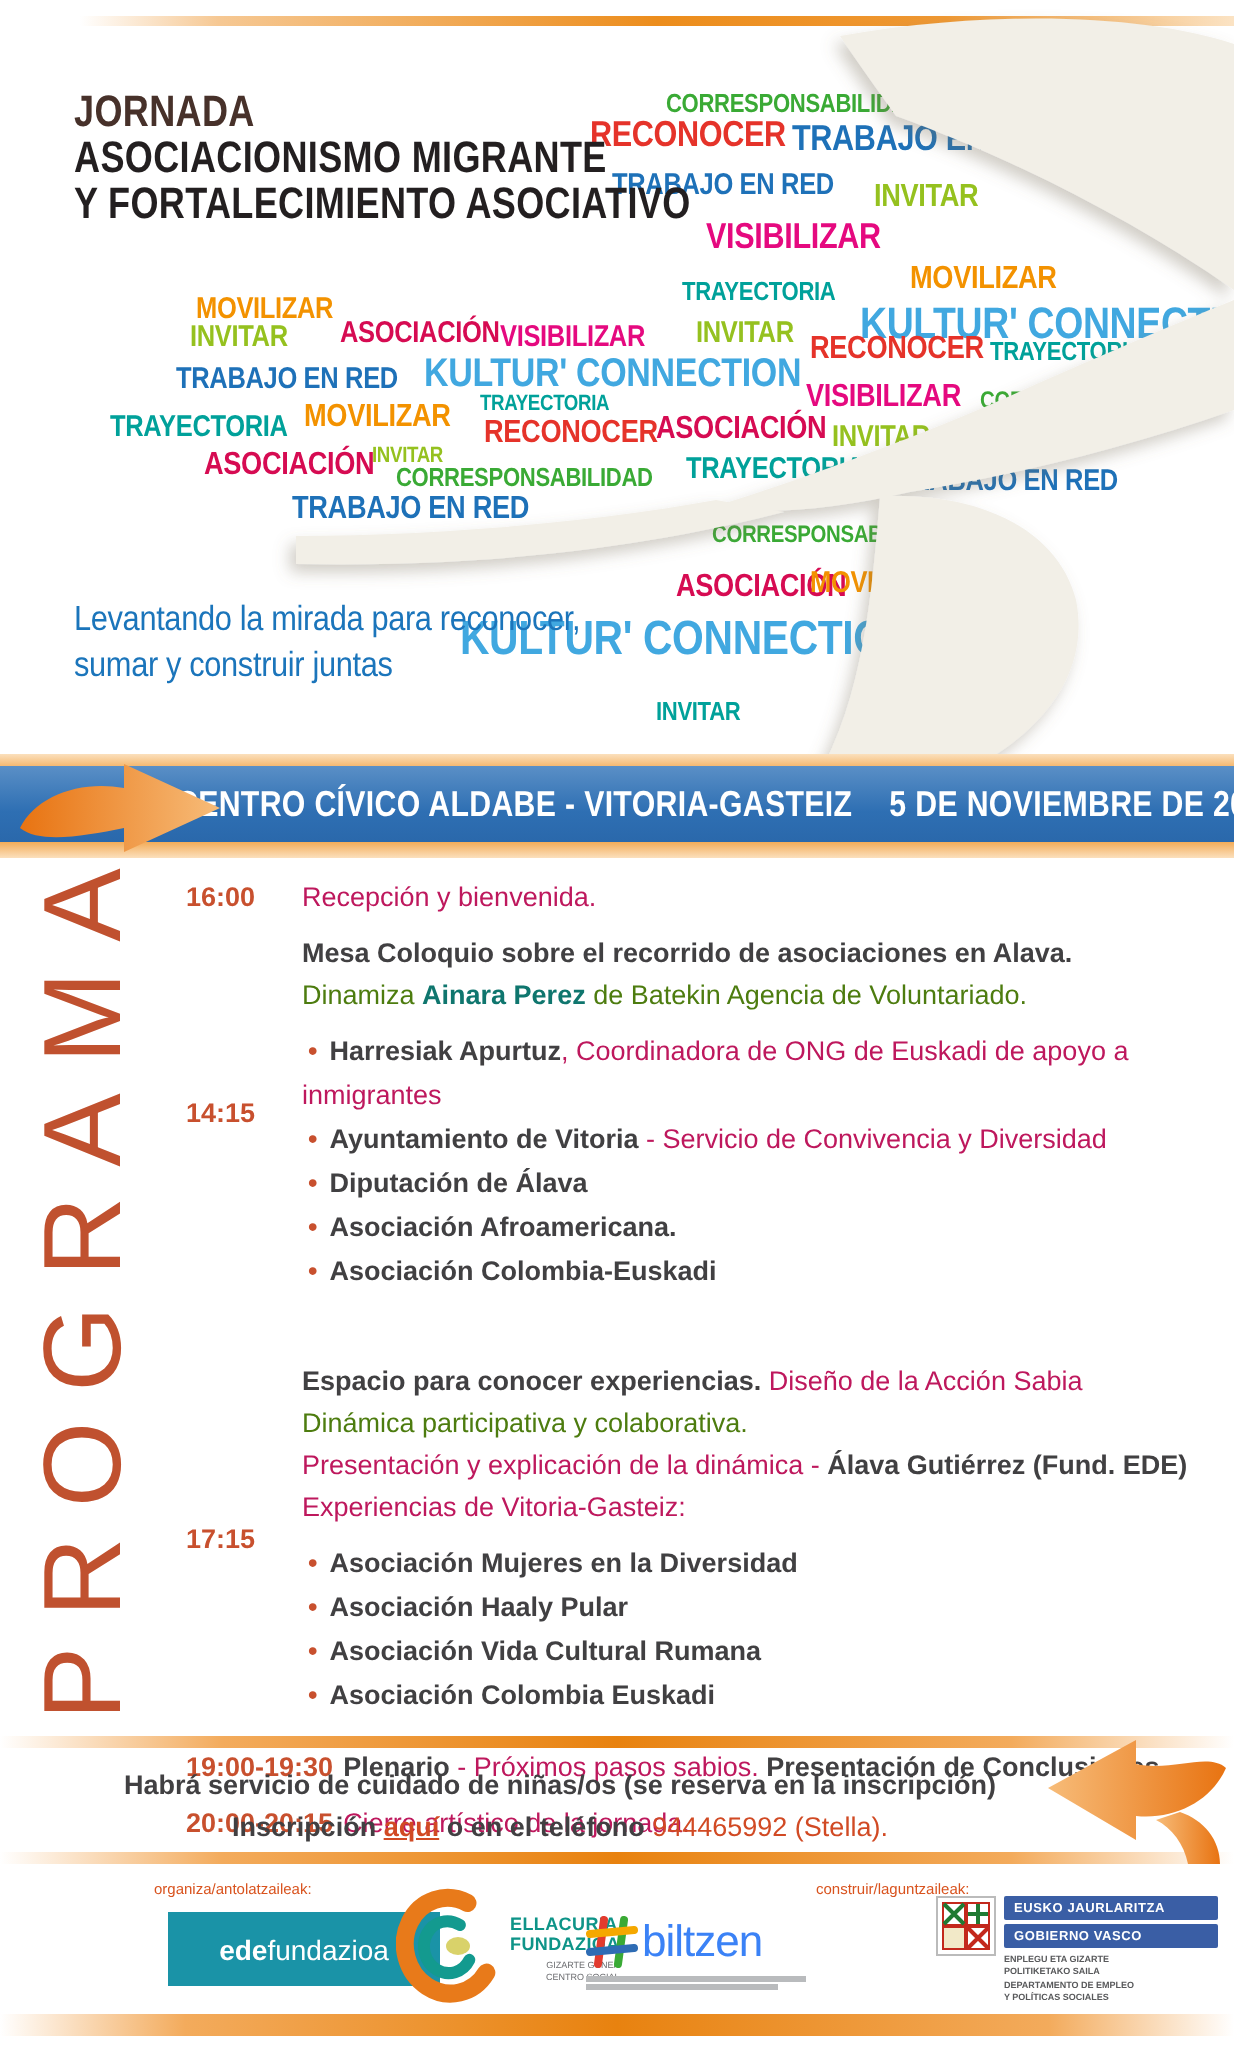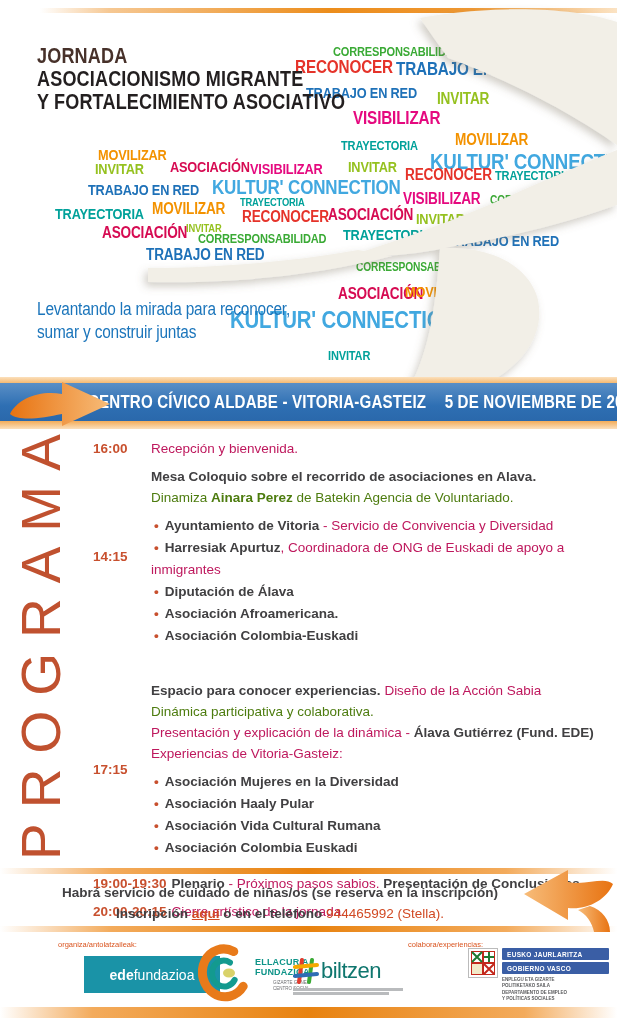--- a/index.html
+++ b/index.html
@@ -41,48 +41,48 @@
     transform-origin:center center;font-weight:normal;}
   .schedule{position:absolute;left:93px;top:438px;width:505px;font-size:13.5px;}
   .sched-item{display:flex;align-items:center;}
   .sched-item .time{flex:0 0 58px;color:#c8502e;font-weight:bold;line-height:21px;}
   .sched-item .time.wide{flex:0 0 auto;margin-right:5px;}
   .sched-item .content{flex:1;}
   .line{line-height:21px;}
   .seg-b{font-weight:bold;color:#414042}
   .seg-r{color:#be185d}
   .seg-tan{color:#4d7c0f}
-  .seg-tanb{color:#4d7c0f;font-weight:bold}
+  .seg-tanb{color:#0f766e;font-weight:bold}
   .bullets{margin-top:7px;}
   .bullet{line-height:22px;}
   .bullet .dot{color:#c8502e;font-weight:bold;margin:0 6px 0 3px;}
   .item1{margin-top:7px}.item2{margin-top:33px}.item3{margin-top:14px}.item4{margin-top:7px}
 
   
   .divider{position:absolute;left:0;width:617px;height:6px;
     background:linear-gradient(90deg,rgba(255,255,255,0) 0%,#f3ab5c 18%,#e8820f 50%,#f3ab5c 82%,rgba(255,255,255,0) 100%);}
   .div-1{top:868px}.div-2{top:926px}
   .inscription{position:absolute;left:0;top:882px;width:560px;text-align:center;font-size:13.5px;line-height:21px;color:#414042;font-weight:bold;}
   .ins-link{color:#d14a24;text-decoration:underline;cursor:pointer;}
   .ins-phone{color:#d14a24;font-weight:normal;}
 
   
   .foot-label{position:absolute;font-size:7.5px;color:#d9531e;}
-  .lab-org{left:58px;top:940px;}
+  .lab-org{left:77px;top:940px;}
   .lab-col{left:408px;top:940px;}
   .logo-ede{position:absolute;left:84px;top:956px;width:136px;height:37px;background:#1a93a7;
     color:#fff;display:flex;align-items:center;justify-content:center;font-size:14px;}
   .logo-ede b{font-weight:bold;}
   .logo-ella{position:absolute;left:198px;top:944px;display:flex;align-items:flex-start;}
   .ella-text{margin-left:5px;margin-top:13px;}
   .ella-name{color:#0e9488;font-weight:bold;font-size:9px;line-height:10px;letter-spacing:.2px;}
   .ella-sub{color:#6d6e71;font-size:4.5px;line-height:5.5px;margin-top:3px;text-align:right;}
   .logo-biltzen{position:absolute;left:293px;top:958px;}
   .biltzen-row{display:flex;align-items:center;}
-  .biltzen-name{color:#0f766e;font-size:22px;letter-spacing:-.5px;margin-left:2px;}
+  .biltzen-name{color:#3b82f6;font-size:22px;letter-spacing:-.5px;margin-left:2px;}
   .biltzen-sub{margin-top:4px;}
   .biltzen-sub .bar{height:2.5px;background:#b9bbbd;margin-top:1.5px;}
   .logo-gv{position:absolute;left:468px;top:948px;display:flex;}
   .gv-text{margin-left:4px;}
   .gv-bar{width:102px;height:12px;background:#3a5ea5;color:#fff;font-size:6.5px;font-weight:bold;
     display:flex;align-items:center;padding-left:5px;letter-spacing:.3px;margin-bottom:2px;border-radius:1px;}
   .gv-sub{font-size:4.5px;color:#58595b;line-height:5.5px;margin-top:3px;font-weight:bold;}
   .bottom-strip{position:absolute;left:0;top:1007px;width:617px;height:11px;
     background:linear-gradient(90deg,rgba(255,255,255,0) 0%,#f3ab5c 15%,#e8820f 50%,#f3ab5c 85%,rgba(255,255,255,0) 100%);}
 </style>
@@ -182,22 +182,22 @@
         <div class="content">
           <div class="line"><span class="seg-r">Recepción y bienvenida.</span></div>
         </div>
       </div>
       <div class="sched-item item1">
         <div class="time">14:15</div>
         <div class="content">
           <div class="line"><span class="seg-b">Mesa Coloquio sobre el recorrido de asociaciones en Alava.</span></div>
           <div class="line"><span class="seg-tan">Dinamiza </span><span class="seg-tanb">Ainara Perez</span><span class="seg-tan">  de Batekin Agencia de Voluntariado.</span></div>
           <div class="bullets">
+            <div class="bullet"><span class="dot">•</span><span class="seg-b">Harresiak Apurtuz</span><span class="seg-r">, Coordinadora de ONG de Euskadi de apoyo a inmigrantes</span></div>
             <div class="bullet"><span class="dot">•</span><span class="seg-b">Ayuntamiento de  Vitoria</span><span class="seg-r"> - Servicio de Convivencia y Diversidad</span></div>
-            <div class="bullet"><span class="dot">•</span><span class="seg-b">Harresiak Apurtuz</span><span class="seg-r">, Coordinadora de ONG de Euskadi de apoyo a inmigrantes</span></div>
             <div class="bullet"><span class="dot">•</span><span class="seg-b">Diputación de Álava</span></div>
             <div class="bullet"><span class="dot">•</span><span class="seg-b">Asociación Afroamericana.</span></div>
             <div class="bullet"><span class="dot">•</span><span class="seg-b">Asociación Colombia-Euskadi</span></div>
           </div>
         </div>
       </div>
       <div class="sched-item item2">
         <div class="time">17:15</div>
         <div class="content">
           <div class="line"><span class="seg-b">Espacio para conocer experiencias.</span><span class="seg-r"> Diseño de la Acción Sabia</span></div>
@@ -239,21 +239,21 @@
       <linearGradient id="og2" x1="1" y1="0" x2="0" y2="0">
         <stop offset="0" stop-color="#e87311"></stop>
           <stop offset="1" stop-color="#f7bc79"></stop>
       </linearGradient>
     </defs>
     <path fill="url(#og2)" d="M93,22 C86,38 68,48 48,46 L48,58 L4,32 L48,8 L48,20 C66,24 84,14 93,22 Z"></path>
     <path fill="url(#og2)" d="M70,44 C82,48 90,58 90,70 L74,70 C72,60 66,52 58,48 Z"></path>
   </svg>
 
   <div class="foot-label lab-org">organiza/antolatzaileak:</div>
-  <div class="foot-label lab-col">colabora/experiencias:</div>
+  <div class="foot-label lab-col">construir/laguntzaileak:</div>
 
   <div class="logo-ede">
     <span><b>ede</b><span>fundazioa</span></span>
   </div>
 
   <div class="logo-ella">
     <svg width="52" height="58" viewBox="0 0 52 58">
       <path d="M40,10 A22,24 0 1 0 42,46" fill="none" stroke="#e87a1a" stroke-width="9" stroke-linecap="round" transform="rotate(-12 26 29)"></path>
       <path d="M34,20 A12,13 0 1 0 35,38" fill="none" stroke="#139a8f" stroke-width="6" stroke-linecap="round" transform="rotate(-12 26 29)"></path>
       <ellipse cx="31" cy="29" rx="6" ry="4.5" fill="#d9d26a"></ellipse>

